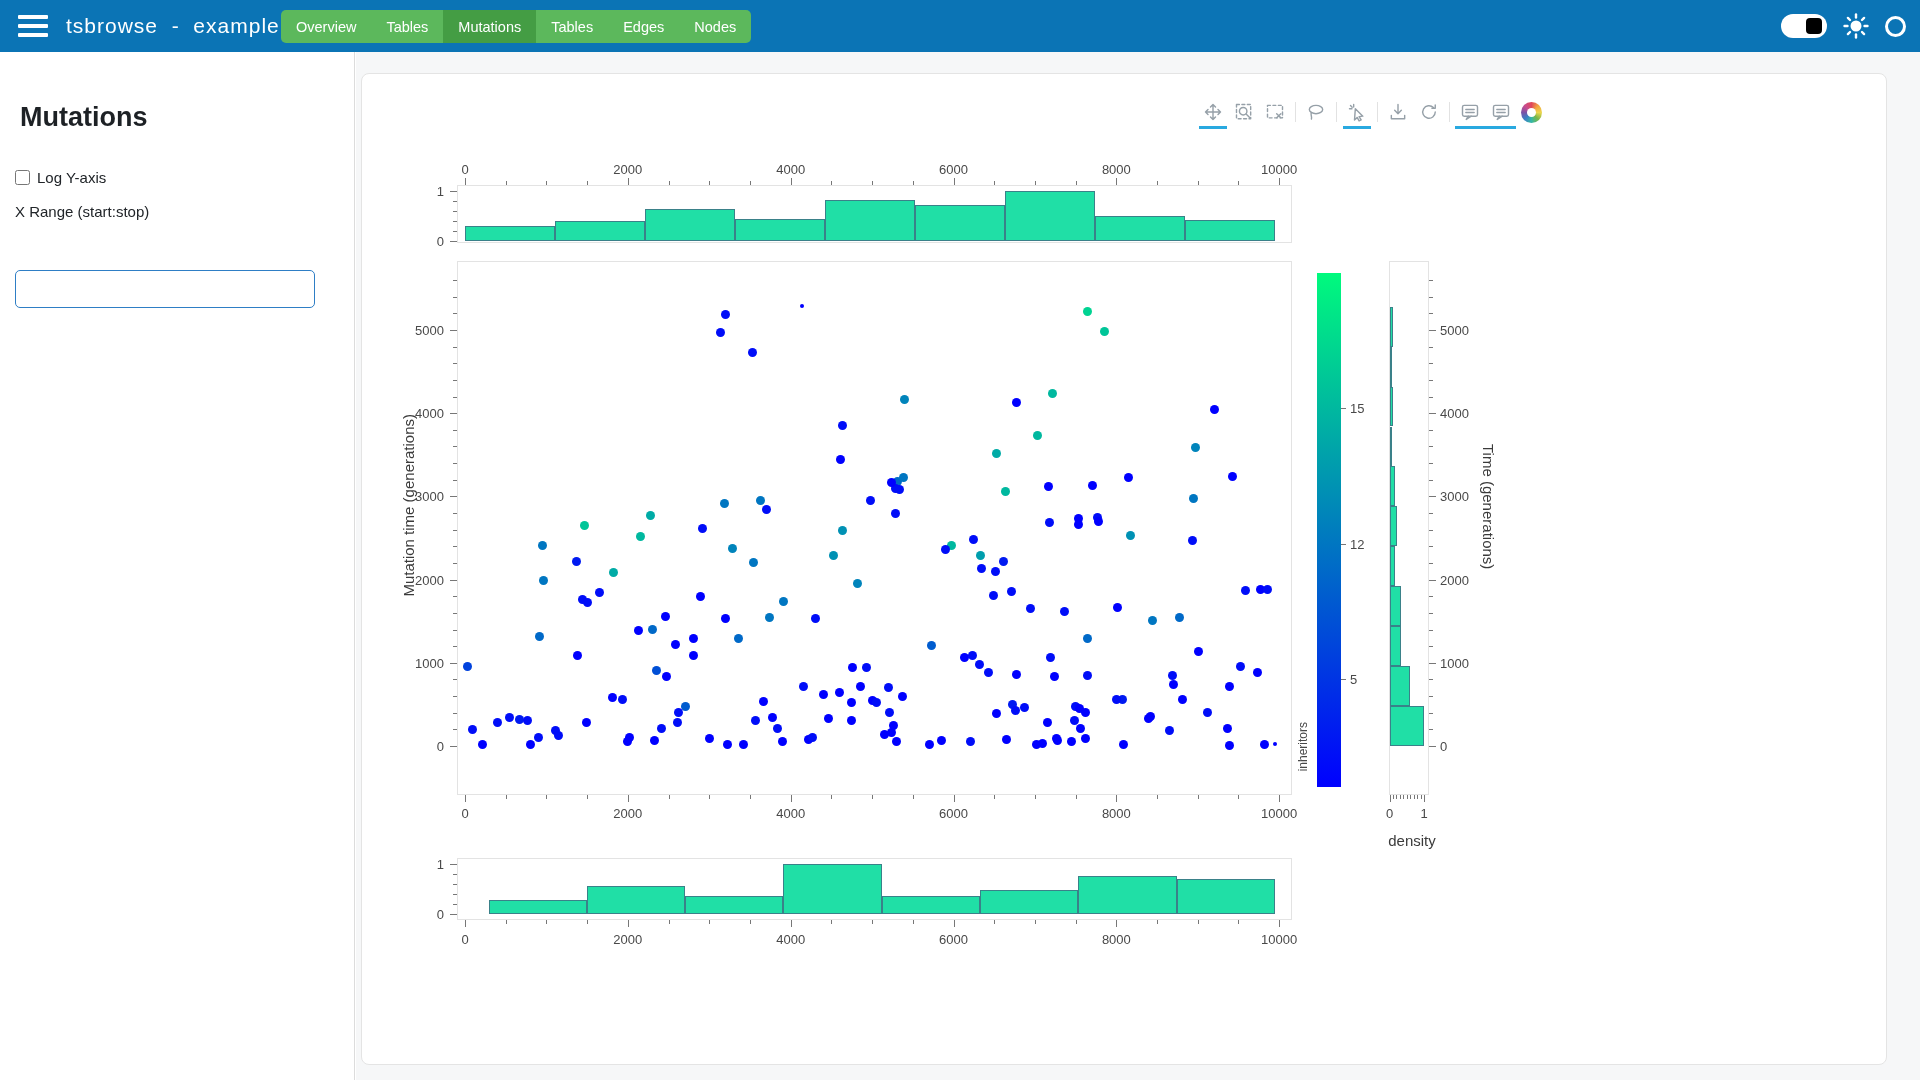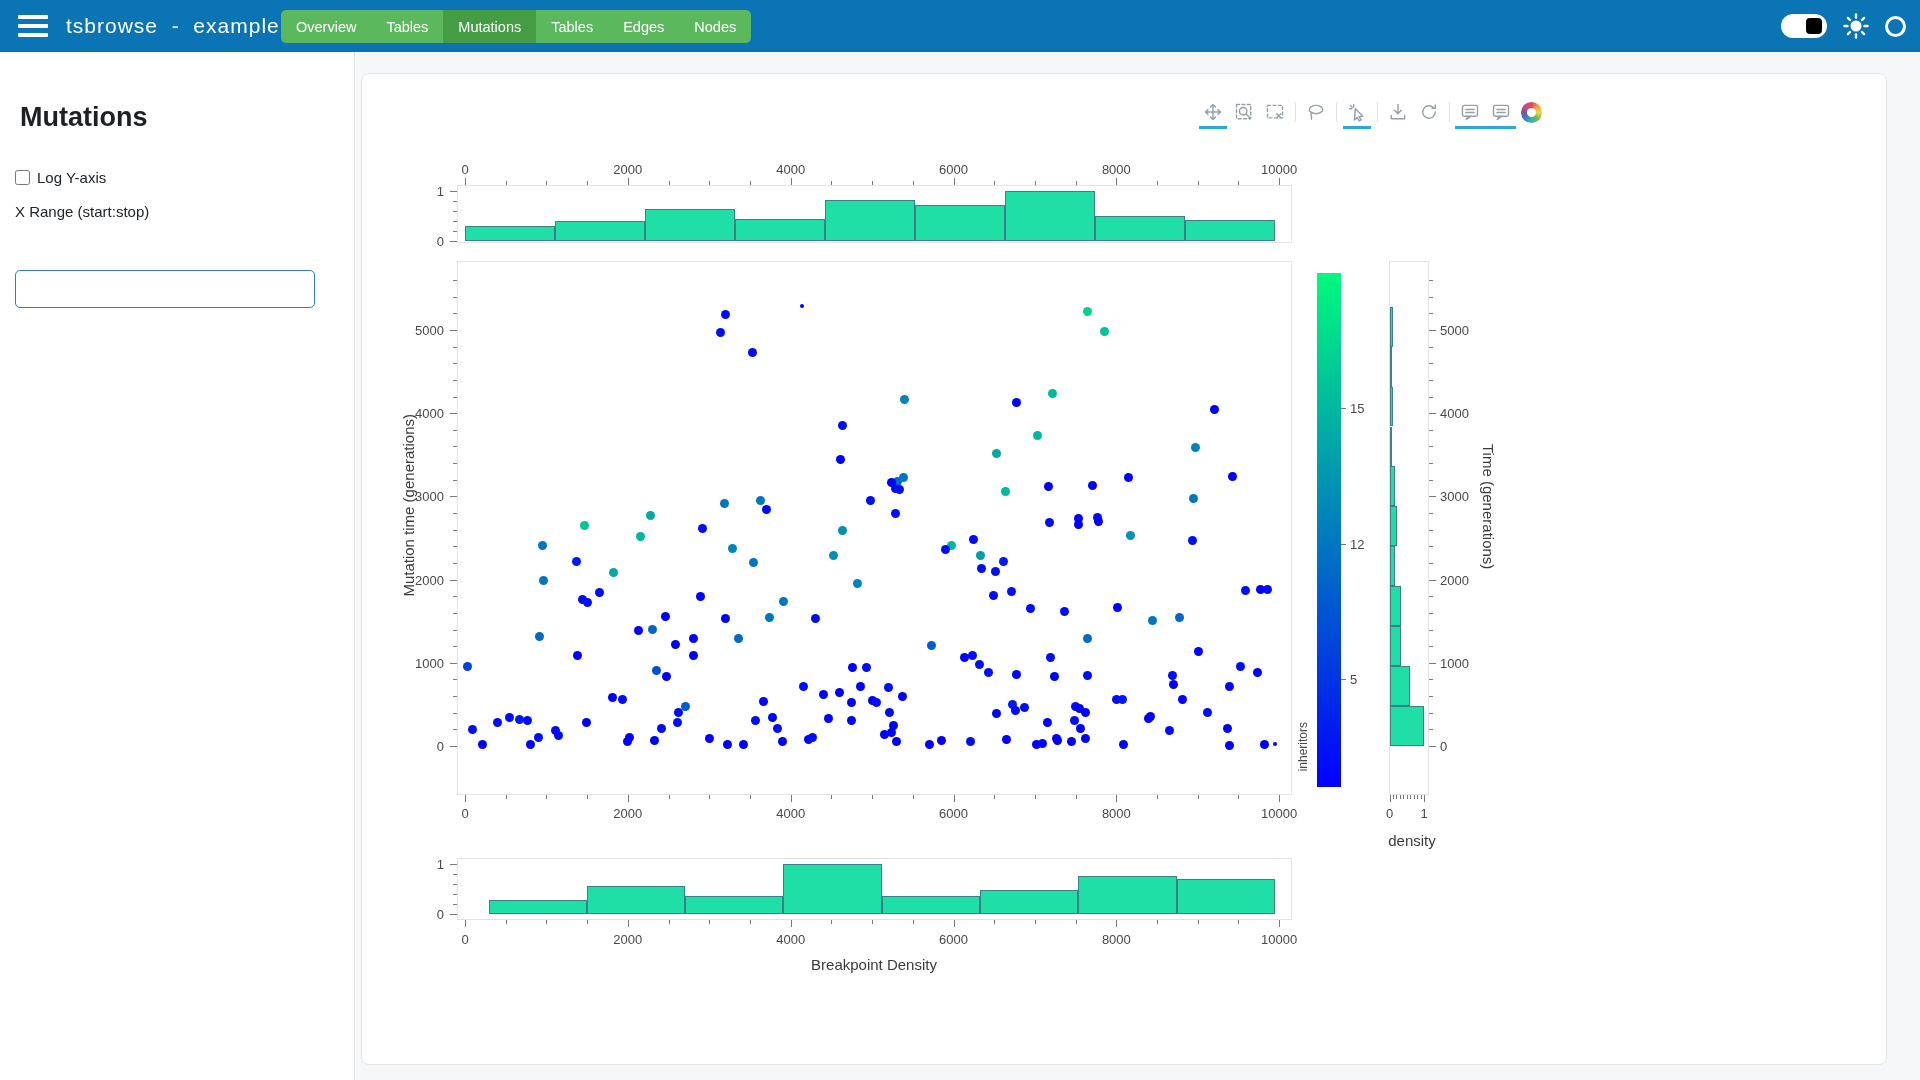--- a/index.html
+++ b/index.html
@@ -168,21 +168,20 @@
               </svg>
             </div>
           </div>
           <div class="bokeh-logo"></div>
         </div>
 
       <div class="axis-title vert" style="left:38px; top:340px;">Mutation time (generations)</div>
       <div class="tick-label vert" style="left:934px; top:648px; font-size:12px;">inheritors</div>
       <div class="axis-title vert-cw" style="left:1118px; top:370px;">Time (generations)</div>
       <div class="axis-title" style="left:985px; top:758px; width:130px; text-align:center;">density</div>
-      <div class="axis-title" style="left:95px; top:882px; width:834px; text-align:center;">Breakpoint Density</div>
 
       <div class="frame" id="f-top" style="left:95px;  top:111px; width:835px; height:58px;"></div>
       <div class="frame" id="f-scatter" style="left:95px;  top:187px; width:835px; height:534px;"></div>
       <div class="frame" id="f-right" style="left:1027px;top:187px; width:40px;  height:534px;"></div>
       <div class="frame" id="f-bottom" style="left:95px;  top:784px; width:835px; height:62px;"></div>
       <div class="colorbar" style="left:955px; top:199px; width:24px; height:514px;"></div>
       <div id="overlay"></div>
     <div class="bar-v" style="left:103px;top:152px;width:90.05052px;height:15px;"></div>
         <div class="bar-v" style="left:193.05052px;top:147px;width:90.05052px;height:20px;"></div>
         <div class="bar-v" style="left:283.10104px;top:134.5px;width:90.05052px;height:32.5px;"></div>

